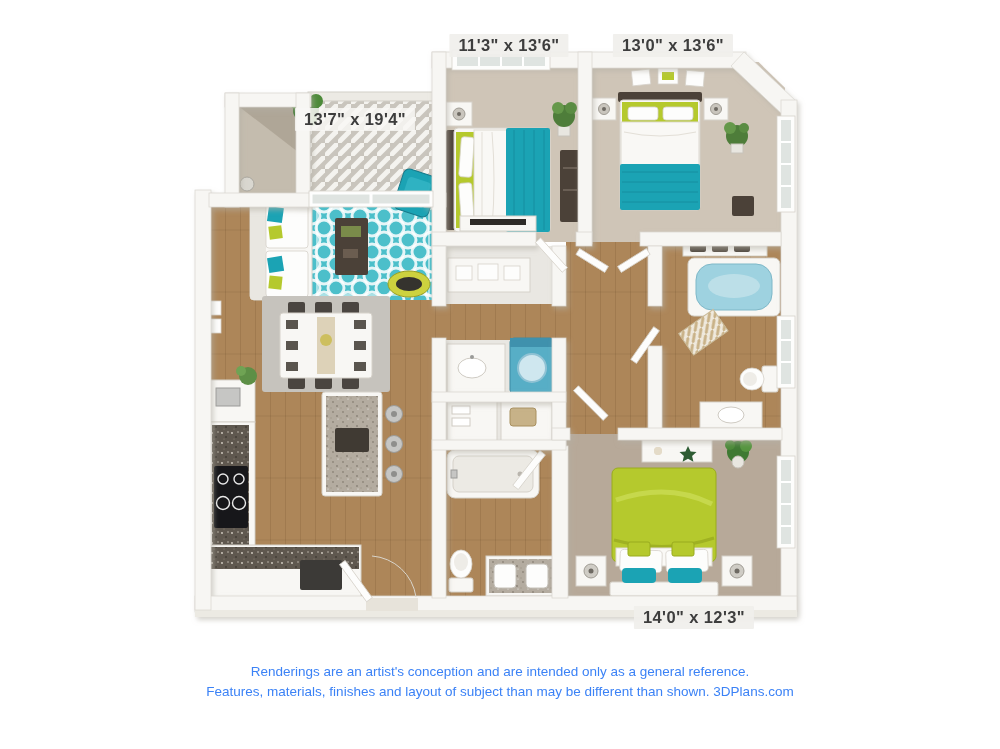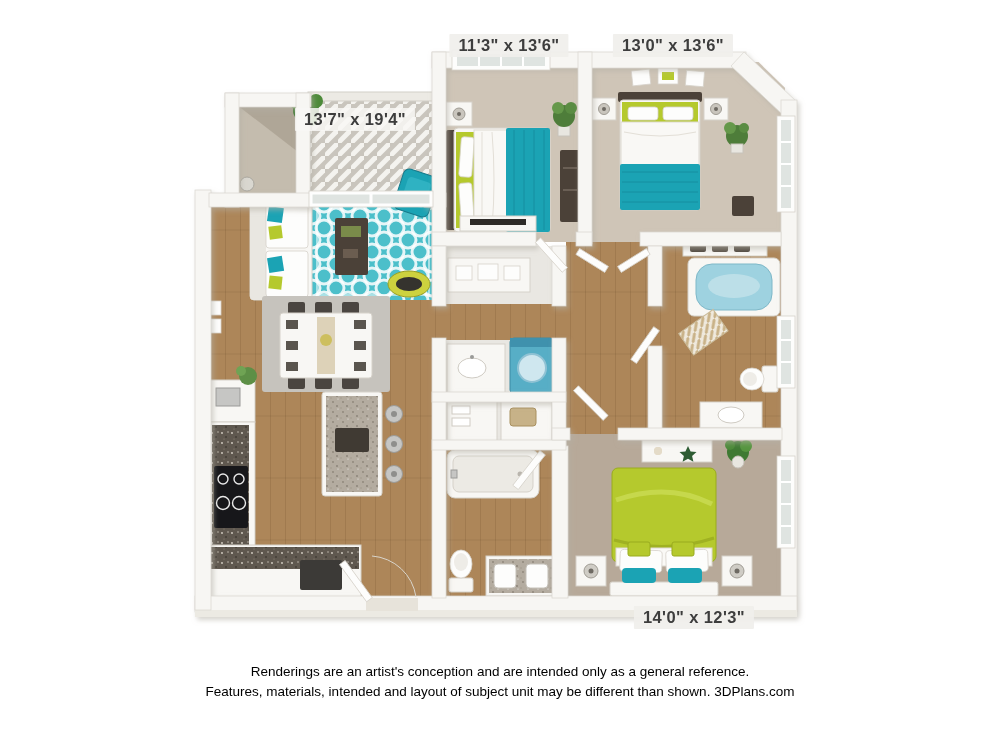--- a/index.html
+++ b/index.html
@@ -3,21 +3,21 @@
 <meta charset="utf-8">
 <style>
   html,body{margin:0;padding:0;background:#ffffff;}
   .stage{position:relative;width:1000px;height:749px;background:#ffffff;overflow:hidden;
          font-family:"Liberation Sans",sans-serif;}
   .dim-label{position:absolute;transform:translateX(-50%);background:rgba(240,239,235,.92);
              color:#3d3d3d;font-size:16.5px;font-weight:700;letter-spacing:.4px;
              padding:2px 9px;white-space:nowrap;border-radius:1px;}
   .dim-label.on-plan{background:rgba(248,247,244,.85);}
   .disclaimer{position:absolute;left:0;right:0;top:662px;text-align:center;
-              color:#000000;font-size:13.5px;line-height:20px;}
+              color:#3b82f6;font-size:13.5px;line-height:20px;}
   svg{position:absolute;left:0;top:0;}
   .wall{fill:#f7f6f3;stroke:#dbd8d1;stroke-width:.75;}
   .wface{fill:#eceae3;}
   .wht{fill:#f8f7f4;stroke:#d6d2ca;stroke-width:1;}
   .whtlite{fill:#fdfdfc;stroke:#d6d2ca;stroke-width:.8;}
   .dark{fill:#4b4138;}
   .chair{fill:#4a4540;}
   .silver{fill:#c6c6c4;stroke:#9a9a98;stroke-width:1;}
 </style>
 </head>
@@ -469,16 +469,16 @@
   </g>
 </svg>
 
 <div class="dim-label" style="left:509px;top:34px;">11'3" x 13'6"</div>
 <div class="dim-label" style="left:673px;top:34px;">13'0" x 13'6"</div>
 <div class="dim-label on-plan" style="left:355px;top:108px;">13'7" x 19'4"</div>
 <div class="dim-label" style="left:694px;top:606px;">14'0" x 12'3"</div>
 
 <div class="disclaimer">
   <div>Renderings are an artist's conception and are intended only as a general reference.</div>
-  <div>Features, materials, intended and layout of subject unit may be different than shown. 3DPlans.com</div>
+  <div>Features, materials, finishes and layout of subject than may be different than shown. 3DPlans.com</div>
 </div>
 
 </div>
 
 </body></html>

